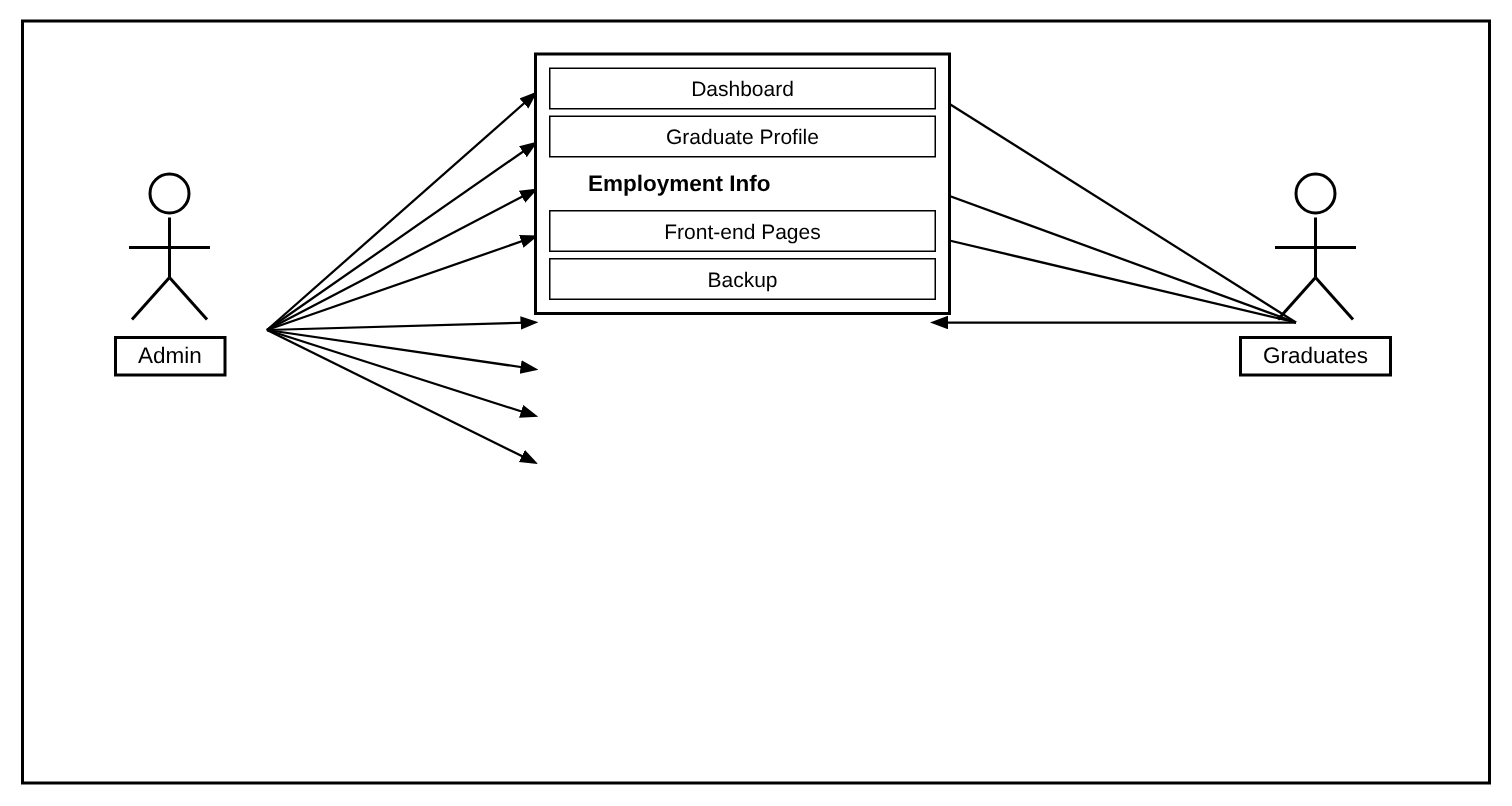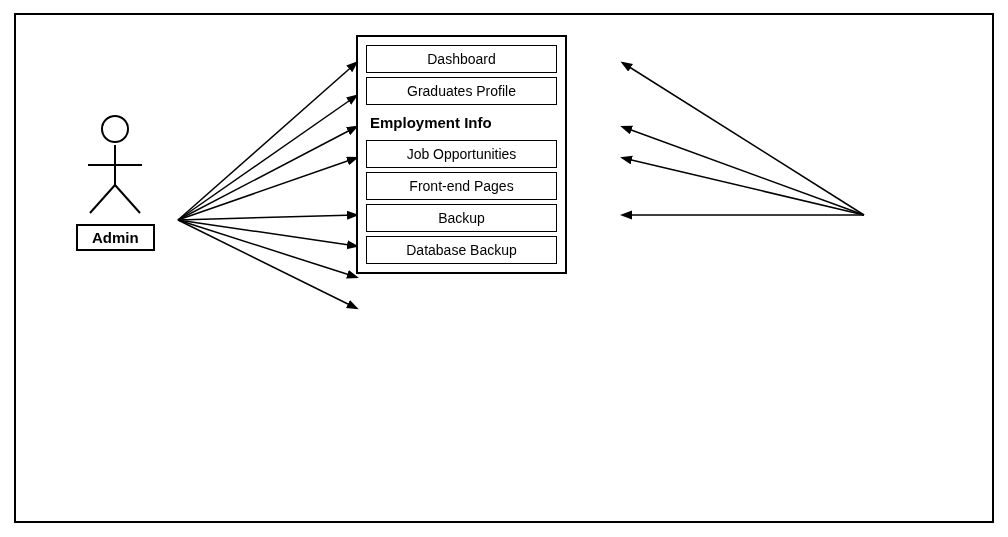--- a/index.html
+++ b/index.html
@@ -36,48 +36,48 @@
       height: 28px;
       border-radius: 50%;
       border: 2px solid #000;
       background: #fff;
     }
     .actor-label {
       border: 2px solid #000;
       padding: 3px 14px;
       font-size: 15px;
       background: #fff;
-      font-weight: bold;
     }
     
     .usecase-container {
       position: absolute;
       left: 340px;
       top: 20px;
-      width: 211px;
+      width: 278px;
       border: 2px solid #000;
       background: #fff;
       padding: 8px;
       display: flex;
       flex-direction: column;
       gap: 4px;
     }
     .usecase-item {
       border: 1.5px solid #000;
       text-align: center;
       padding: 5px 4px;
       font-size: 14px;
       background: #fff;
     }
     .usecase-item.no-border {
       border: none;
       font-size: 15px;
       font-weight: bold;
       text-align: left;
       padding-left: 4px;
+      margin-left: 22px;
     }
     
     .arrows-svg {
       position: absolute;
       top: 0;
       left: 0;
       width: 100%;
       height: 100%;
       pointer-events: none;
     }
@@ -130,23 +130,33 @@
         <line x1="8" y1="22" x2="62" y2="22" stroke="#000" stroke-width="2"></line>
 
         <line x1="35" y1="42" x2="10" y2="70" stroke="#000" stroke-width="2"></line>
 
         <line x1="35" y1="42" x2="60" y2="70" stroke="#000" stroke-width="2"></line>
       </svg>
     </div>
     <div class="actor-label">Admin</div>
   </div>
 
+  <div class="actor" style="left:810px; top:100px;">
+    <div class="actor-figure">
+      <div class="actor-head"></div>
+      <svg width="70" height="75">
+        <line x1="35" y1="2" x2="35" y2="42" stroke="#000" stroke-width="2"></line>
+        <line x1="8" y1="22" x2="62" y2="22" stroke="#000" stroke-width="2"></line>
+        <line x1="35" y1="42" x2="10" y2="70" stroke="#000" stroke-width="2"></line>
+        <line x1="35" y1="42" x2="60" y2="70" stroke="#000" stroke-width="2"></line>
+      </svg>
+    </div>
+    <div class="actor-label">Graduates</div>
+  </div>
 
   <div class="usecase-container">
     <div class="usecase-item">Dashboard</div>
-    <div class="usecase-item">Graduates Profile</div>
+    <div class="usecase-item">Graduate Profile</div>
     <div class="usecase-item no-border">Employment Info</div>
-    <div class="usecase-item">Job Opportunities</div>
     <div class="usecase-item">Front-end Pages</div>
     <div class="usecase-item">Backup</div>
-    <div class="usecase-item">Database Backup</div>
   </div>
 </div>
 
 </body></html>

